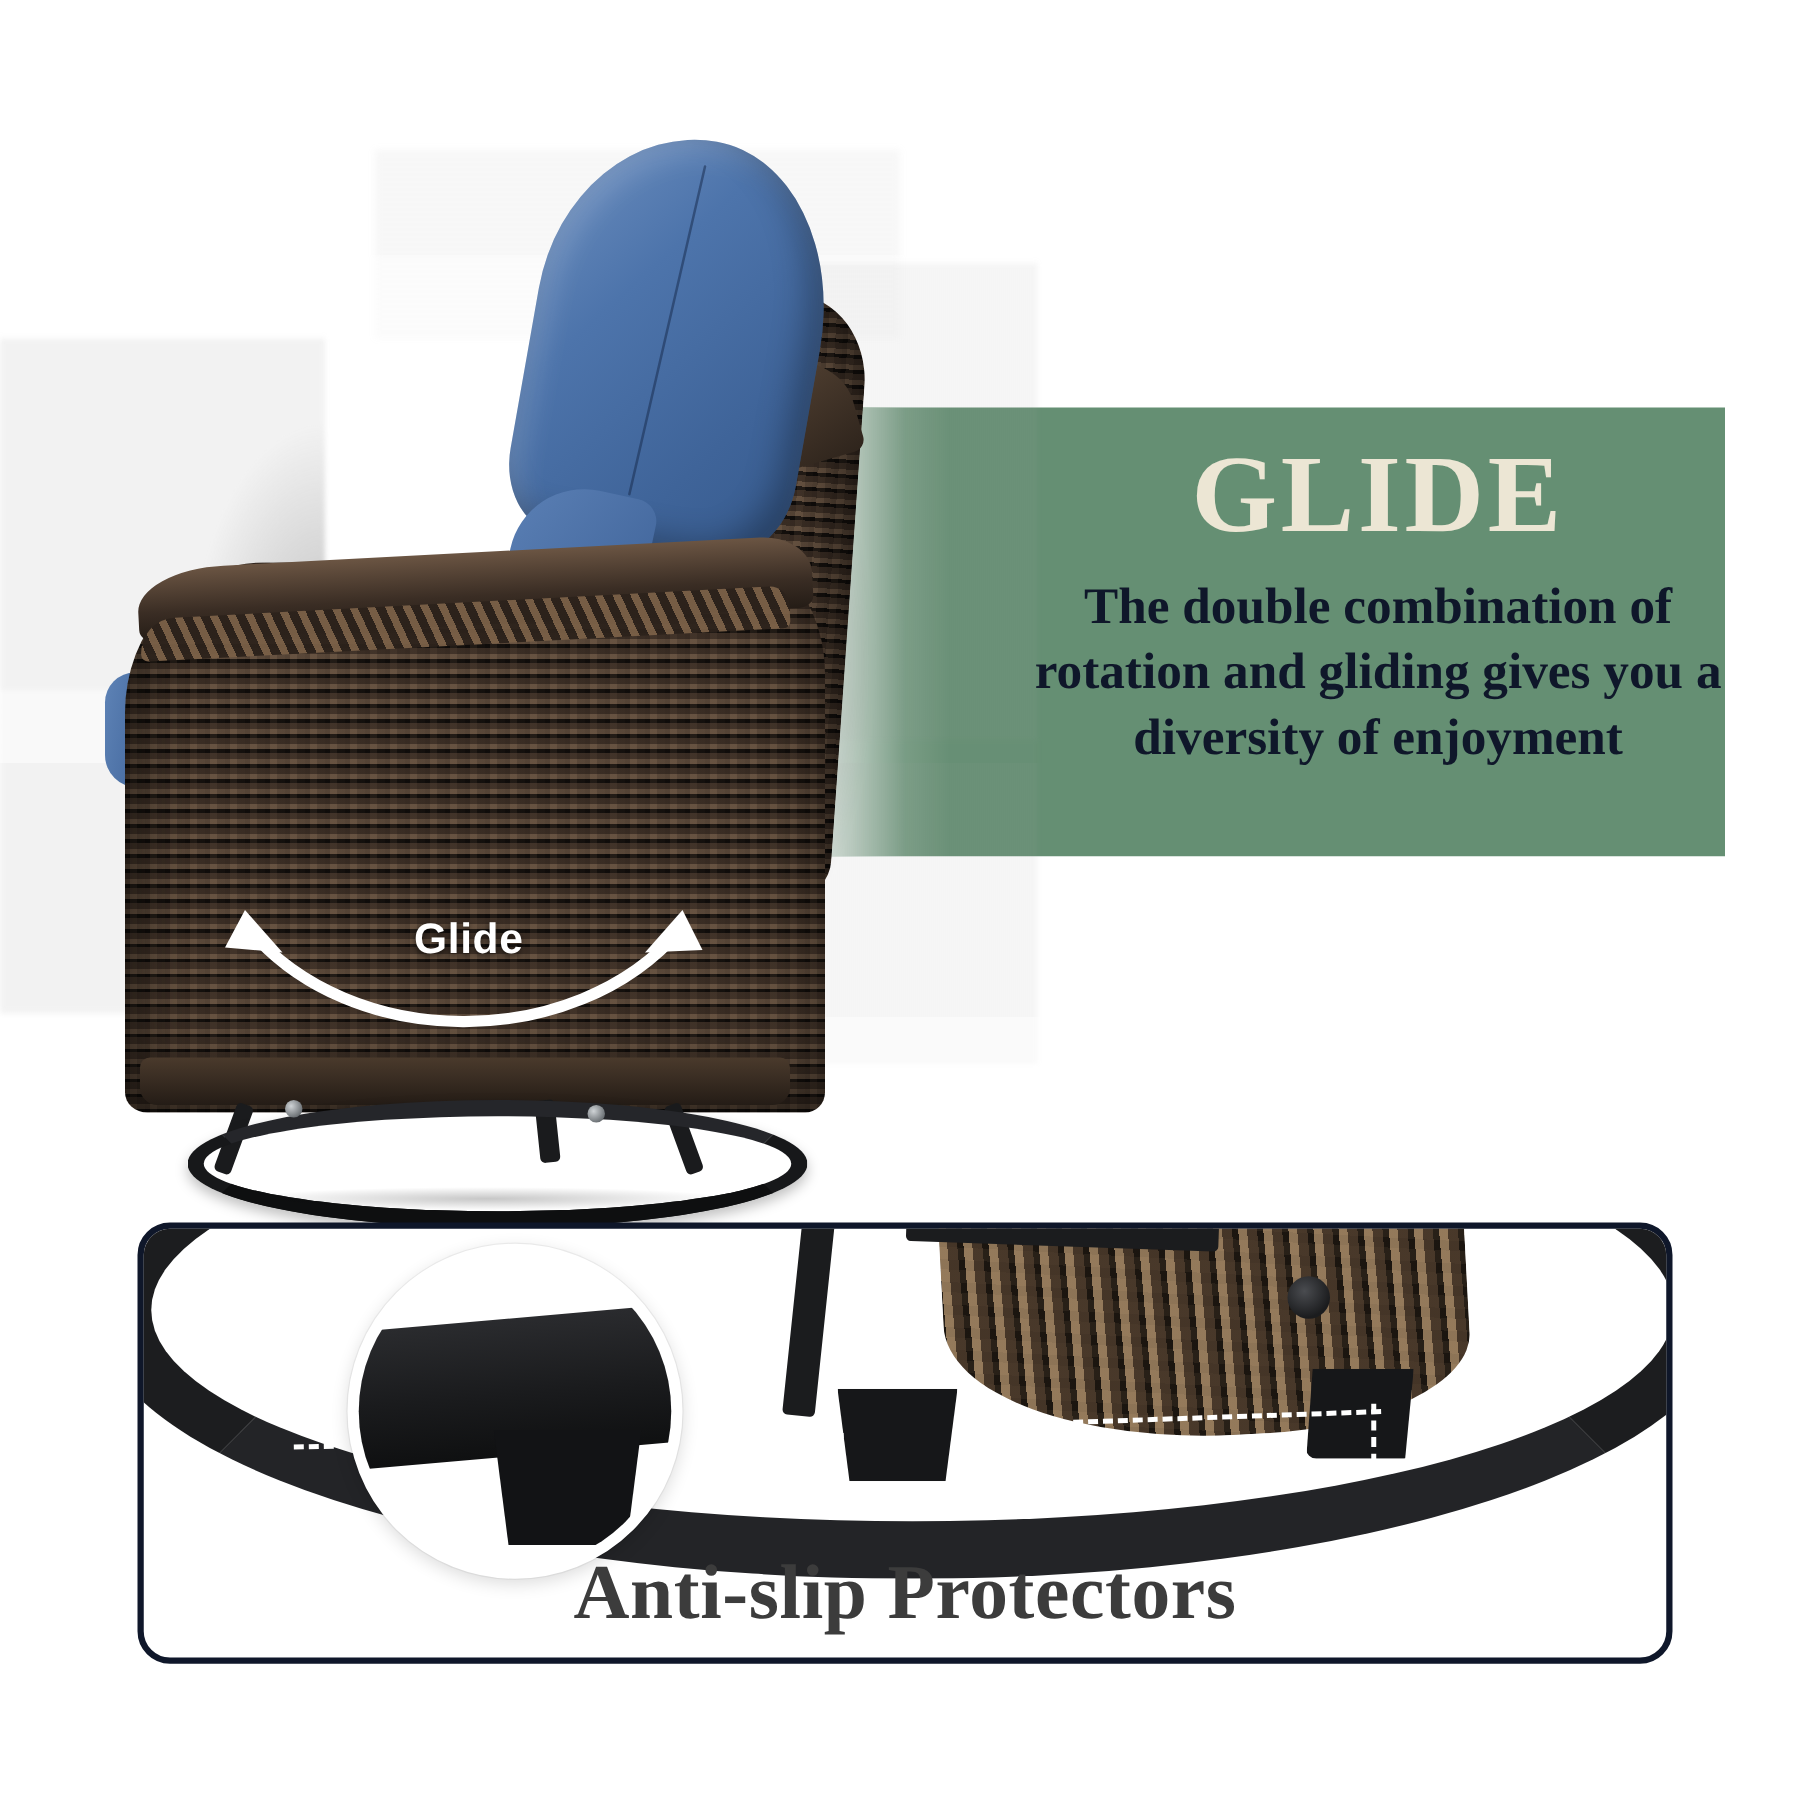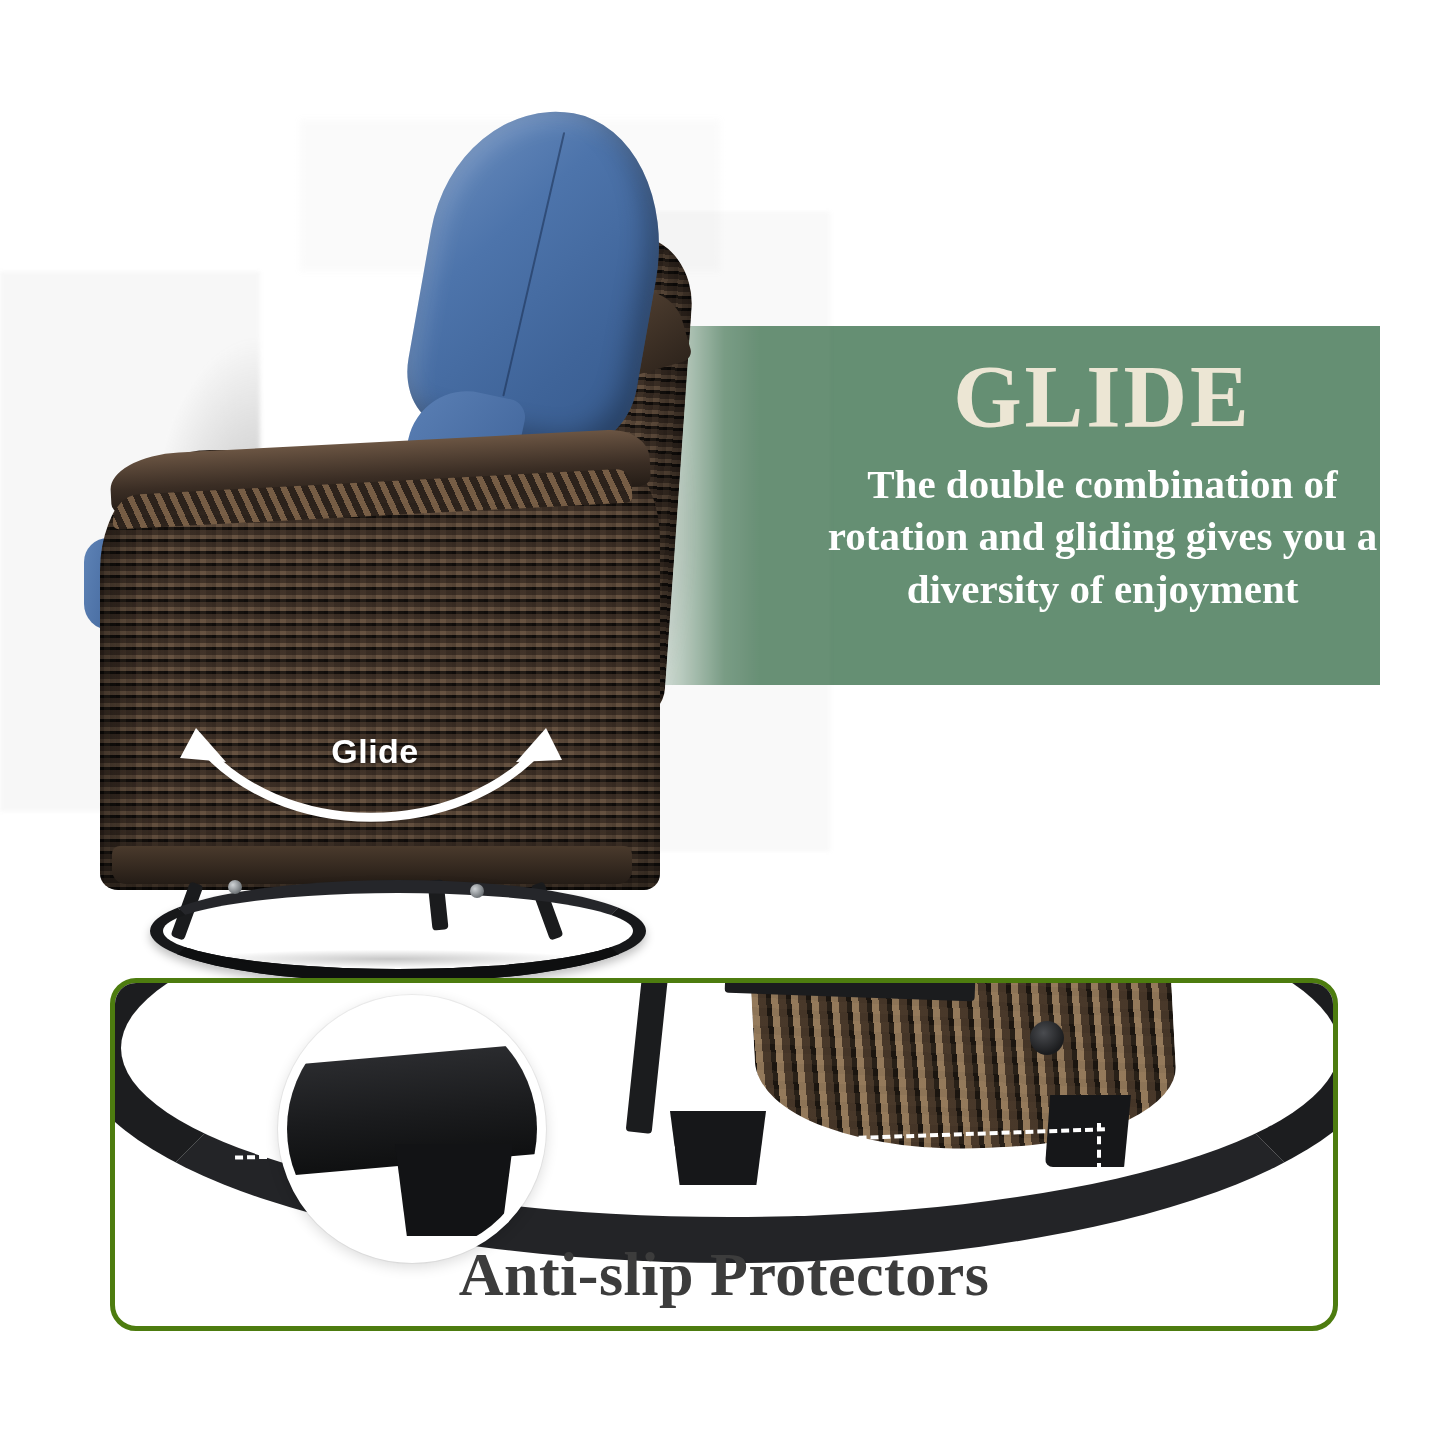--- a/index.html
+++ b/index.html
@@ -21,21 +21,21 @@
     pointer-events:none;
   }
   .panel-inner{position:absolute;left:120px;top:0;right:0;bottom:0;display:flex;flex-direction:column;
       align-items:center;justify-content:flex-start;padding-top:26px;box-sizing:border-box;}
   .glide-title{
     color:#ece6d4;font-family:"Liberation Serif",serif;font-weight:700;
     font-size:88px;line-height:1.02;letter-spacing:3px;margin:0 0 16px 0;
     text-align:center;
   }
   .glide-sub{
-    color:#ffffff;font-family:"Liberation Serif",serif;font-weight:700;
+    color:#0f172a;font-family:"Liberation Serif",serif;font-weight:700;
     font-size:41px;line-height:1.28;text-align:center;margin:0;max-width:620px;
   }
 
   
   .chair-wrap{position:absolute;left:0px;top:90px;width:760px;height:810px;}
 
   
   .blur-left{
     position:absolute;left:0px;top:180px;width:260px;height:540px;
     background:
@@ -151,21 +151,21 @@
   .glide-label{
     position:absolute;left:140px;top:22px;width:150px;text-align:center;
     color:#ffffff;font-family:"Liberation Sans",sans-serif;font-weight:700;
     font-size:34px;letter-spacing:.5px;
     text-shadow:0 2px 5px rgba(0,0,0,.65);
   }
 
   
   .bottom-card{
     position:absolute;left:110px;top:978px;width:1228px;height:353px;
-    border:5px solid #4d7c0f;border-radius:26px;background:#ffffff;
+    border:5px solid #0f172a;border-radius:26px;background:#ffffff;
     box-sizing:border-box;overflow:hidden;
   }
   .bc-inner{position:absolute;left:0;top:0;right:0;bottom:0;overflow:hidden;}
 
   
   .tube{
     position:absolute;left:-40px;top:-150px;width:1310px;height:430px;
     border:46px solid #1c1d1f;border-radius:50%;
     border-bottom-color:#232427;
     box-sizing:border-box;

